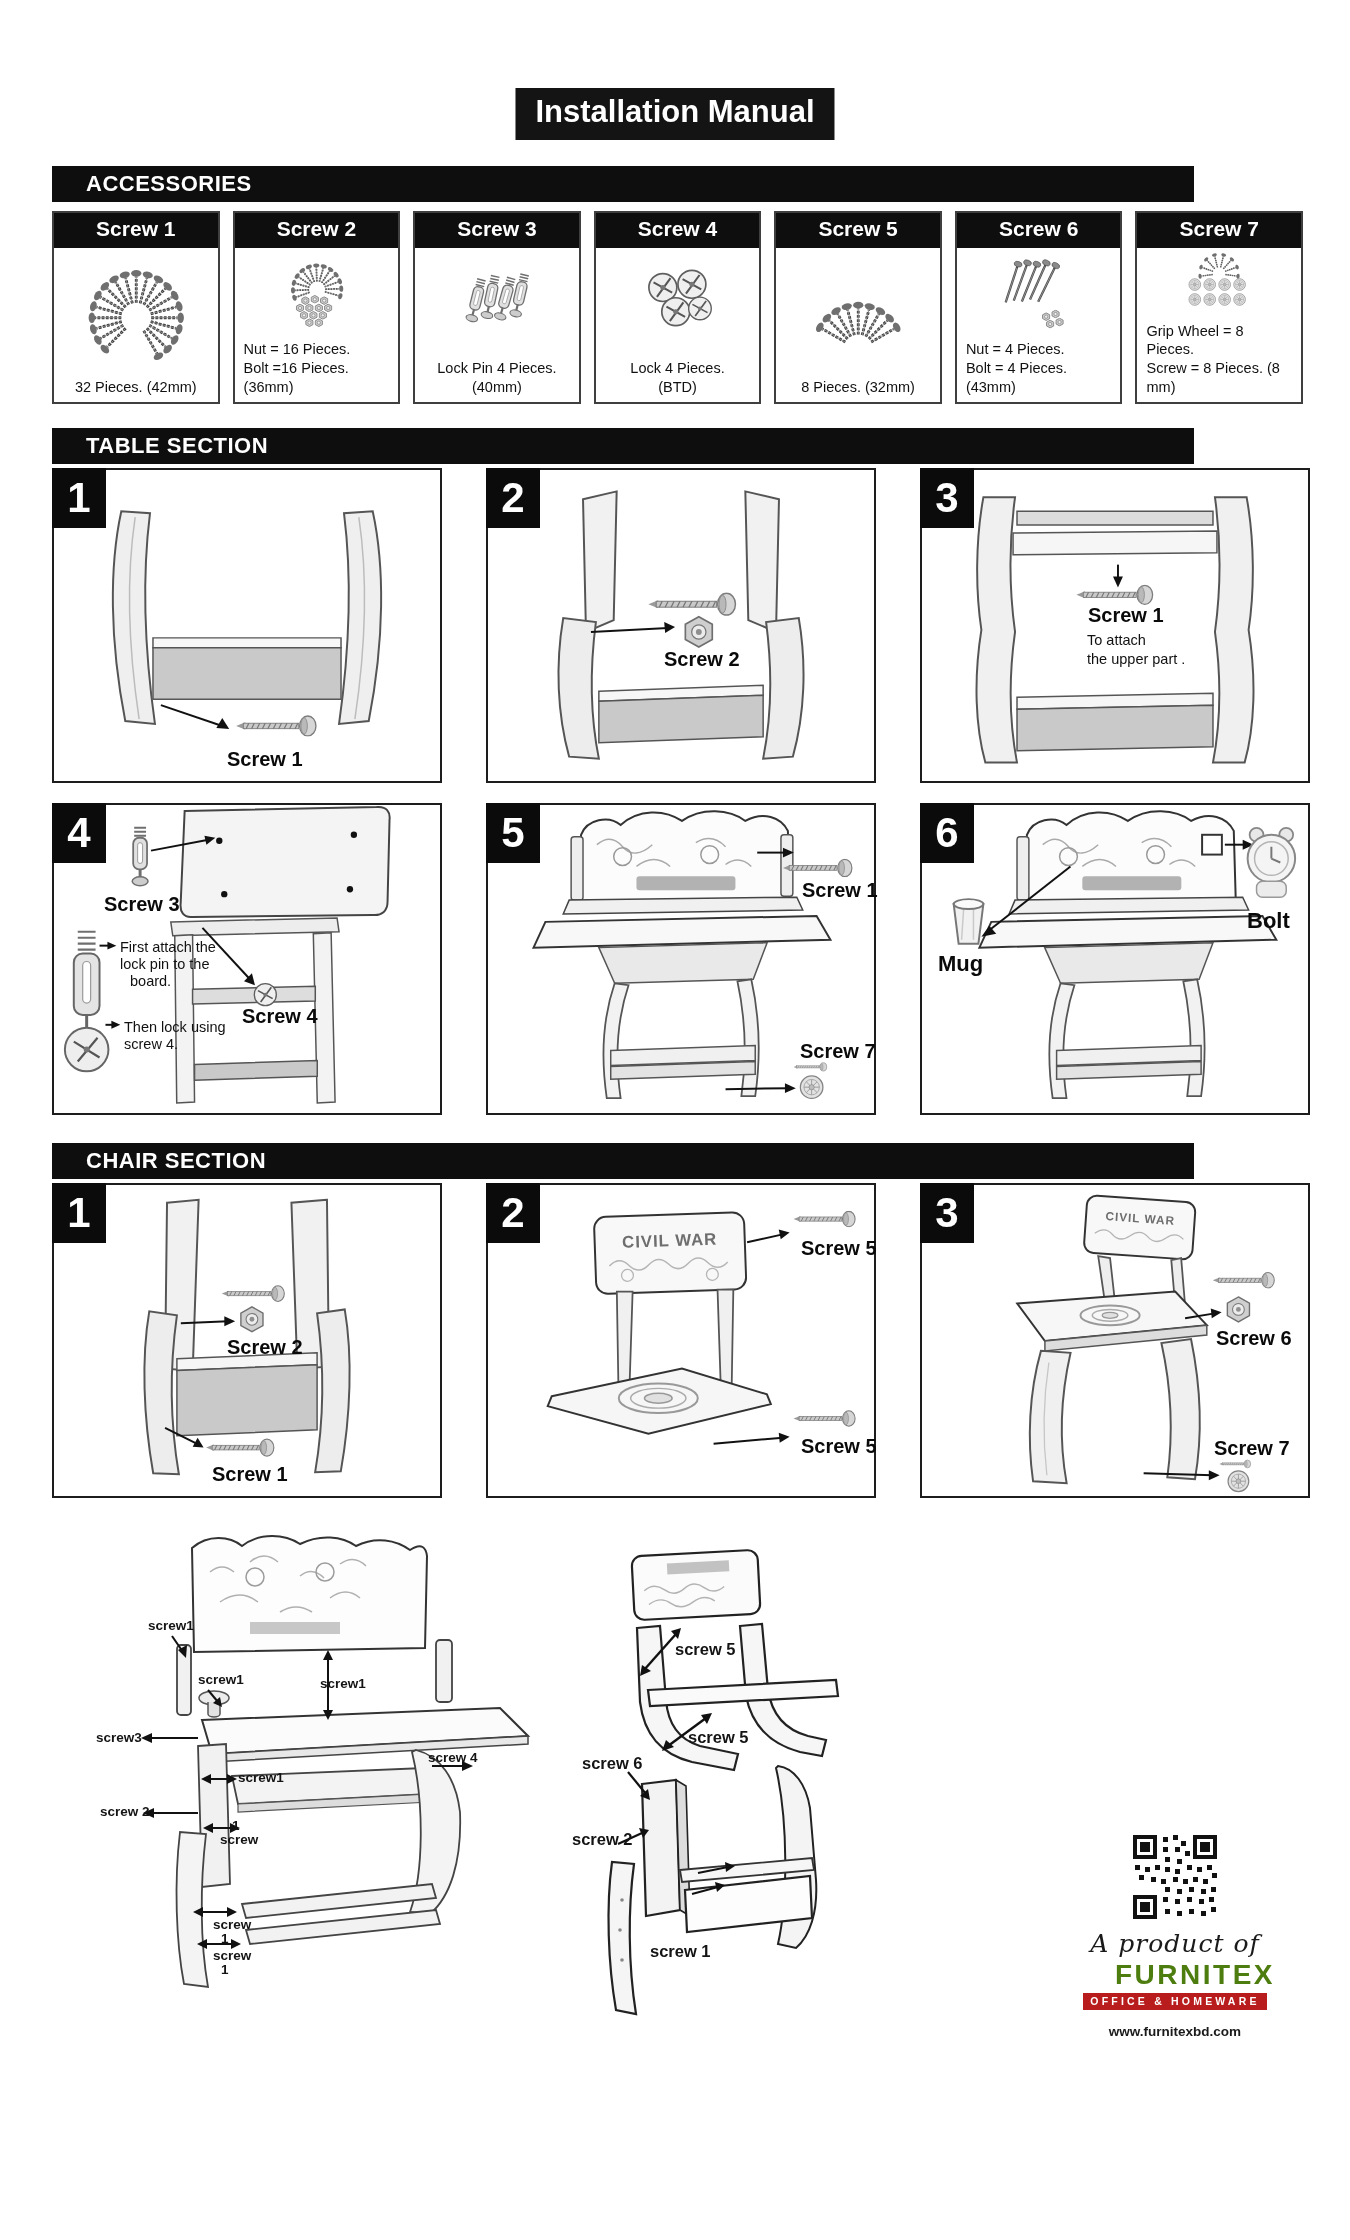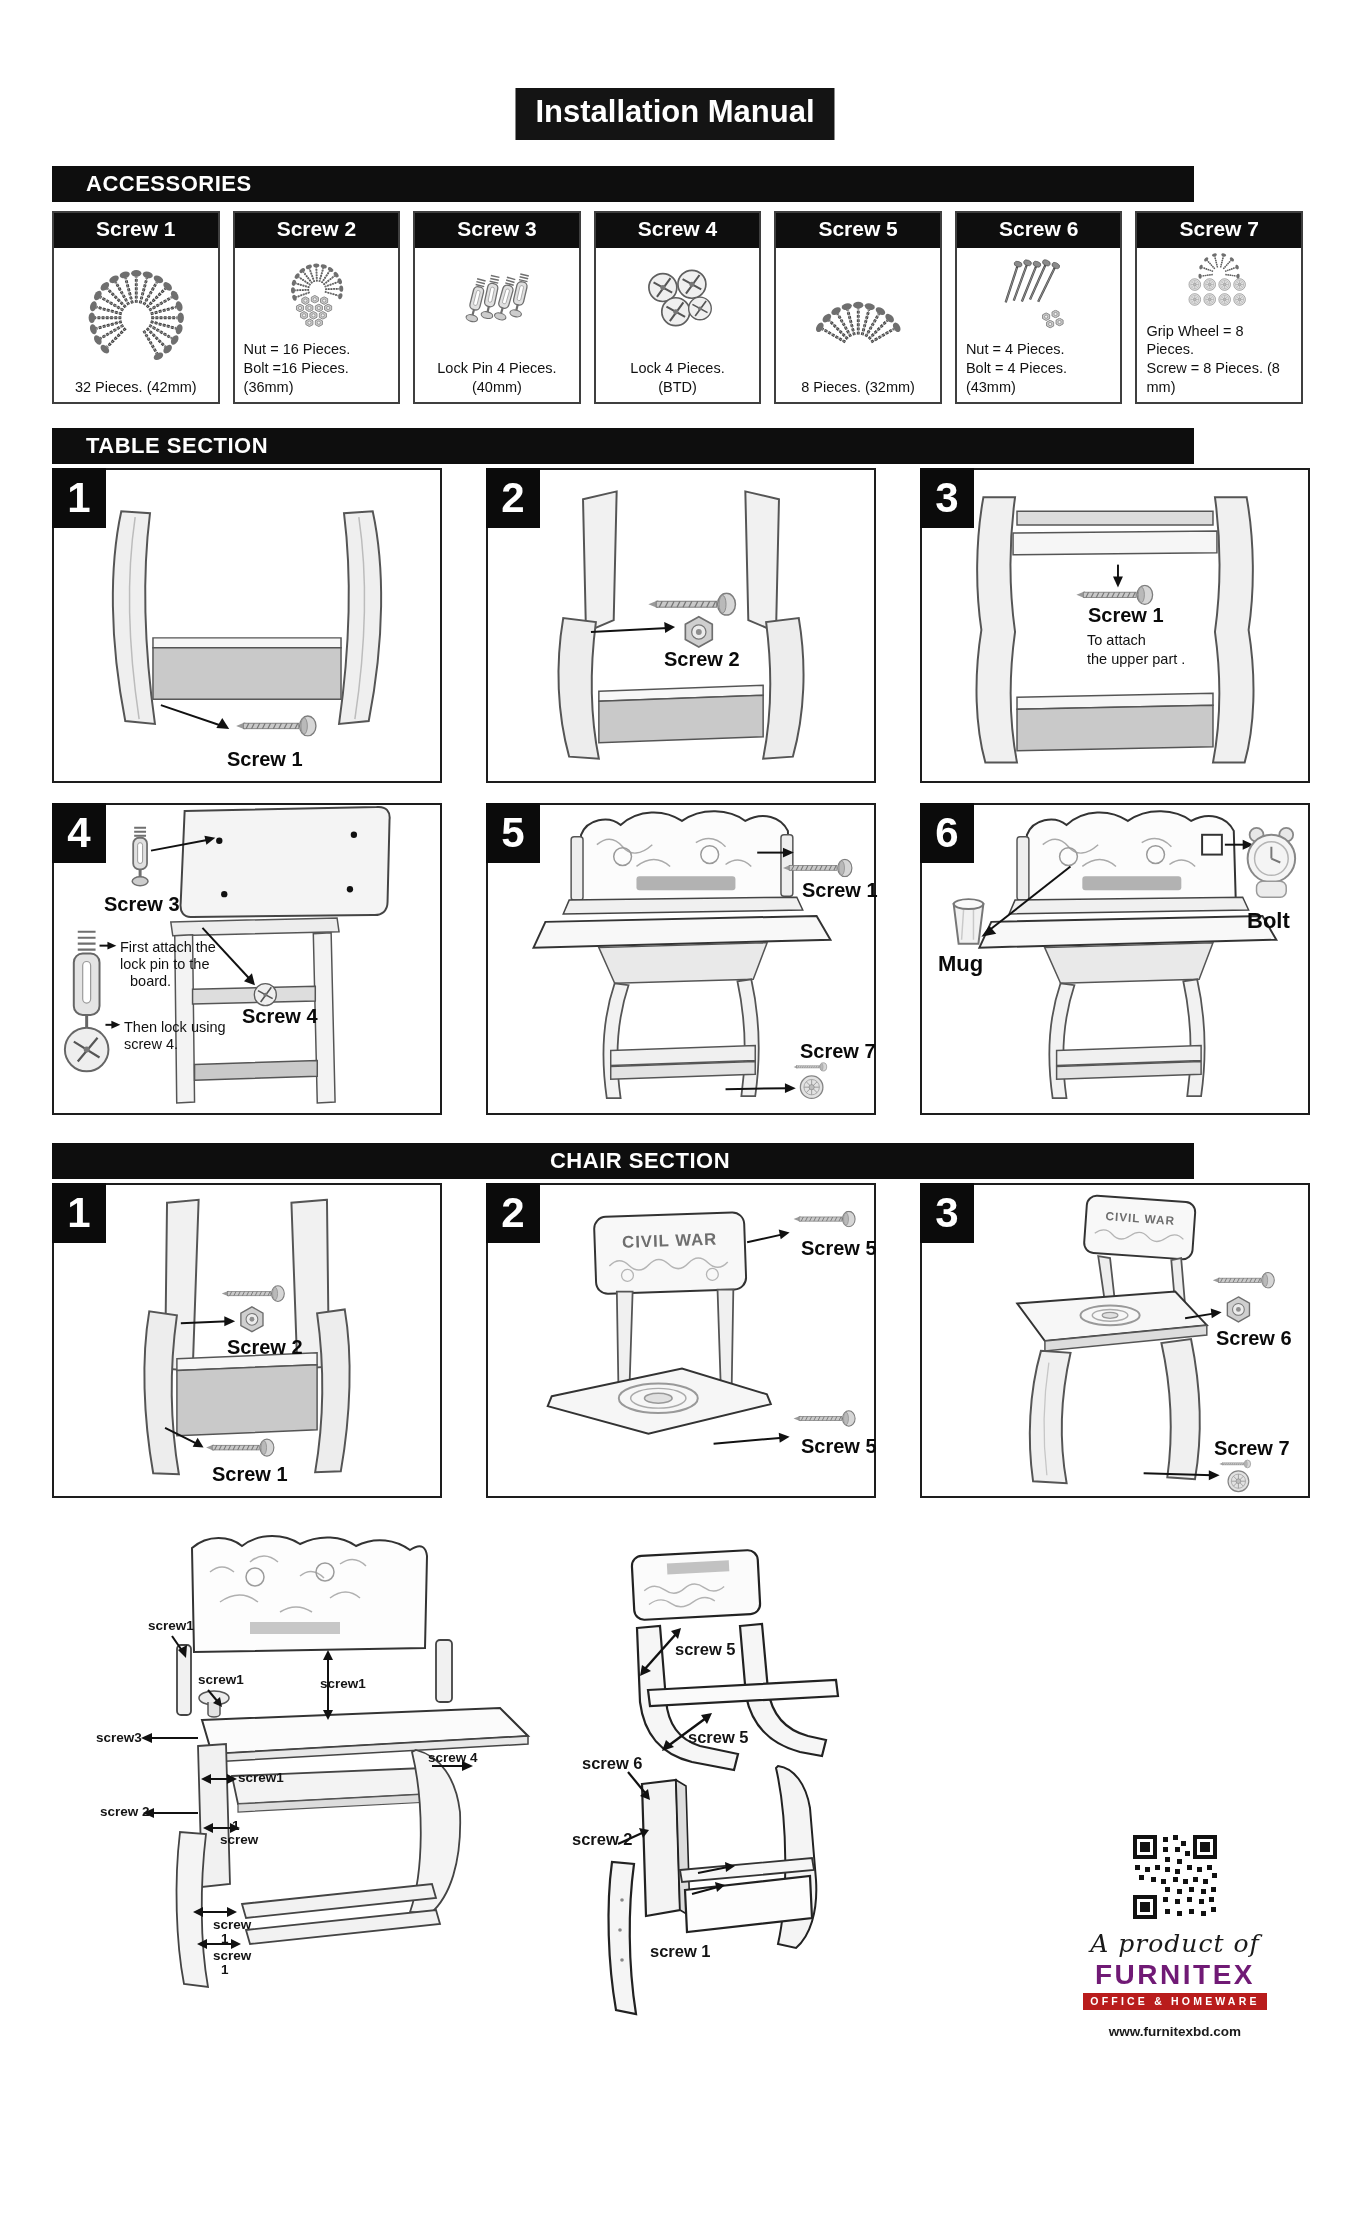--- a/index.html
+++ b/index.html
@@ -5,21 +5,21 @@
   html,body{margin:0;padding:0;background:#fff;}
   .page{position:relative;width:1350px;height:2240px;background:#fff;overflow:hidden;
         font-family:"Liberation Sans",sans-serif;color:#111;}
   .title-bar{position:absolute;top:88px;left:50%;transform:translateX(-50%);
         background:#141414;color:#fff;font-size:31px;font-weight:600;padding:6px 20px 10px;white-space:nowrap;}
   .bar{position:absolute;left:52px;width:1142px;height:36px;background:#0e0e0e;color:#fff;
         display:flex;align-items:center;box-sizing:border-box;padding-left:34px;
         font-size:22px;font-weight:bold;letter-spacing:.5px;}
   #acc-bar{top:166px;}
   #table-bar{top:428px;}
-  #chair-bar{top:1143px;justify-content:center;}
+  #chair-bar{top:1143px;}
   .acc-row{position:absolute;left:52px;top:211px;width:1251px;height:193px;display:flex;gap:13px;}
   .acc-box{flex:1;border:2px solid #3f3f3f;background:#fff;box-sizing:border-box;
         display:flex;flex-direction:column;}
   .acc-head{background:#0e0e0e;color:#fff;text-align:center;font-size:21px;font-weight:bold;
         padding:4px 0 7px;flex:0 0 auto;}
   .acc-img{flex:1 1 auto;display:flex;align-items:center;justify-content:center;overflow:hidden;}
   .acc-img svg{width:100%;height:100%;}
   .acc-cap{font-size:14.5px;line-height:1.3;padding:0 19px 5px;text-align:center;font-weight:500;}
   .acc-cap.left{text-align:left;padding-left:9px;}
   .step-grid{position:absolute;left:52px;width:1258px;display:grid;grid-template-columns:repeat(3,1fr);gap:44px;}
@@ -35,21 +35,21 @@
   .xwrap{position:absolute;}
   #exp-table{left:80px;top:1532px;width:500px;height:490px;}
   #exp-chair{left:520px;top:1540px;width:400px;height:492px;}
   .xwrap svg{position:absolute;left:0;top:0;width:100%;height:100%;}
   .xlbl{position:absolute;font-size:13.5px;font-weight:600;color:#141414;white-space:nowrap;z-index:2;}
   .xlbl.big{font-size:16.5px;}
   #branding{position:absolute;left:1075px;top:1833px;width:200px;text-align:center;}
   .qr{width:88px;height:88px;margin:0 auto;display:block;}
   .product-of{font-family:"DejaVu Serif",serif;font-style:italic;font-size:25px;margin-top:8px;
         letter-spacing:1px;color:#1a1a1a;}
-  .brand{font-size:28px;font-weight:bold;letter-spacing:2.5px;margin-top:1px;color:#701a75;}
+  .brand{font-size:28px;font-weight:bold;letter-spacing:2.5px;margin-top:1px;color:#4d7c0f;text-align:right;}
   .brand-bar{background:#b91c1c;color:#fff;font-size:10.5px;font-weight:bold;letter-spacing:3.2px;
         padding:2px 0 3px;margin:2px 8px 0;}
   .brand-url{font-size:13.5px;font-weight:bold;margin-top:14px;color:#1a1a1a;}
 </style>
 </head>
 <body>
 
 <svg width="0" height="0" style="position:absolute" aria-hidden="true">
   <defs>
     <symbol id="screwH" viewBox="0 0 100 24">

